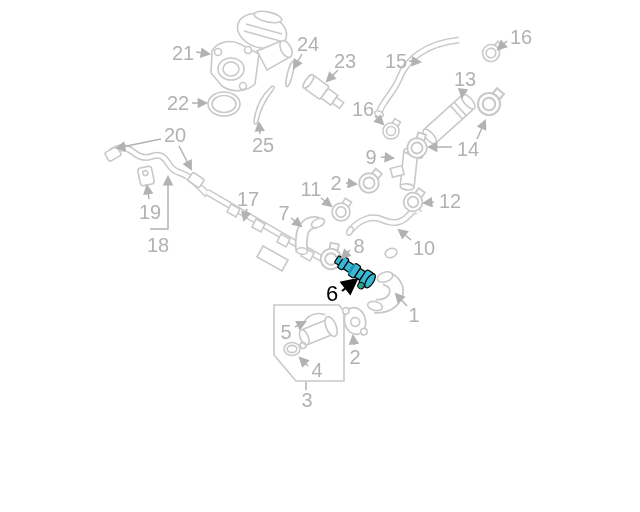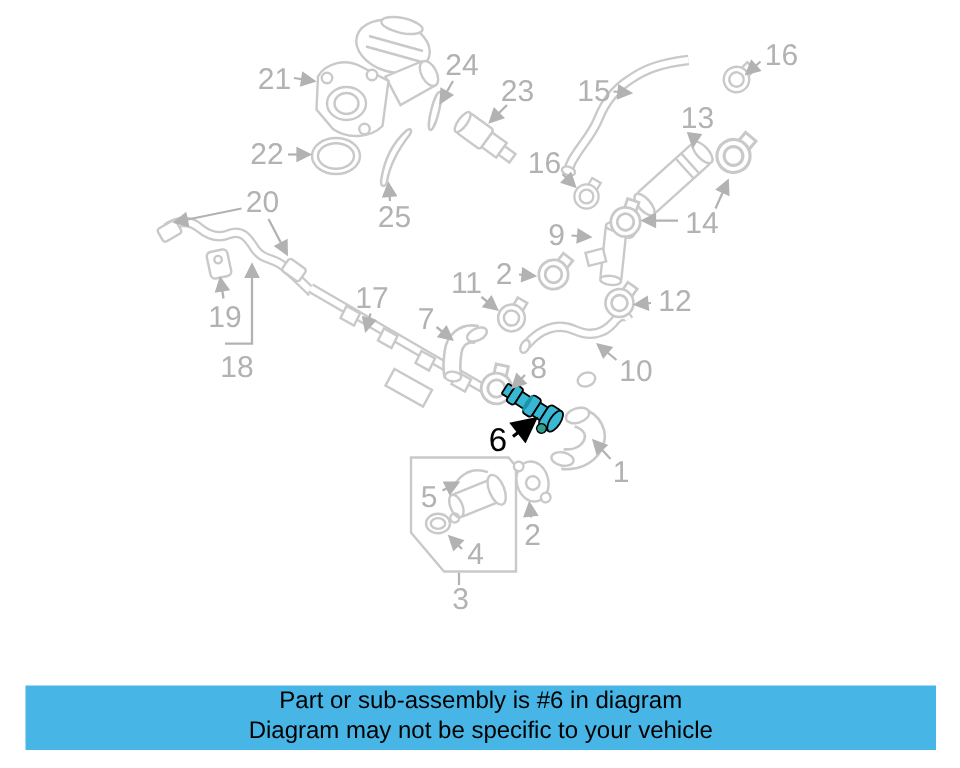--- a/index.html
+++ b/index.html
@@ -248,18 +248,14 @@
         <text x="355" y="357" text-anchor="middle" dominant-baseline="central" class="lbl">2</text>
         <polyline points="295,327 305,322" class="leader" marker-end="url(#ah-g)"></polyline>
         <text x="286" y="332" text-anchor="middle" dominant-baseline="central" class="lbl">5</text>
         <polyline points="308,366 300,358" class="leader" marker-end="url(#ah-g)"></polyline>
         <text x="317" y="370" text-anchor="middle" dominant-baseline="central" class="lbl">4</text>
         <polyline points="306,390 306,382" class="leader"></polyline>
         <text x="307" y="400" text-anchor="middle" dominant-baseline="central" class="lbl">3</text>
       </g>
 </svg>
 
-<div class="banner">
-  <div>Part or sub-assembly is #6 in diagram</div>
-  <div>Diagram may not be specific to your vehicle</div>
+
 </div>
 
-</div>
-
 </body></html>

